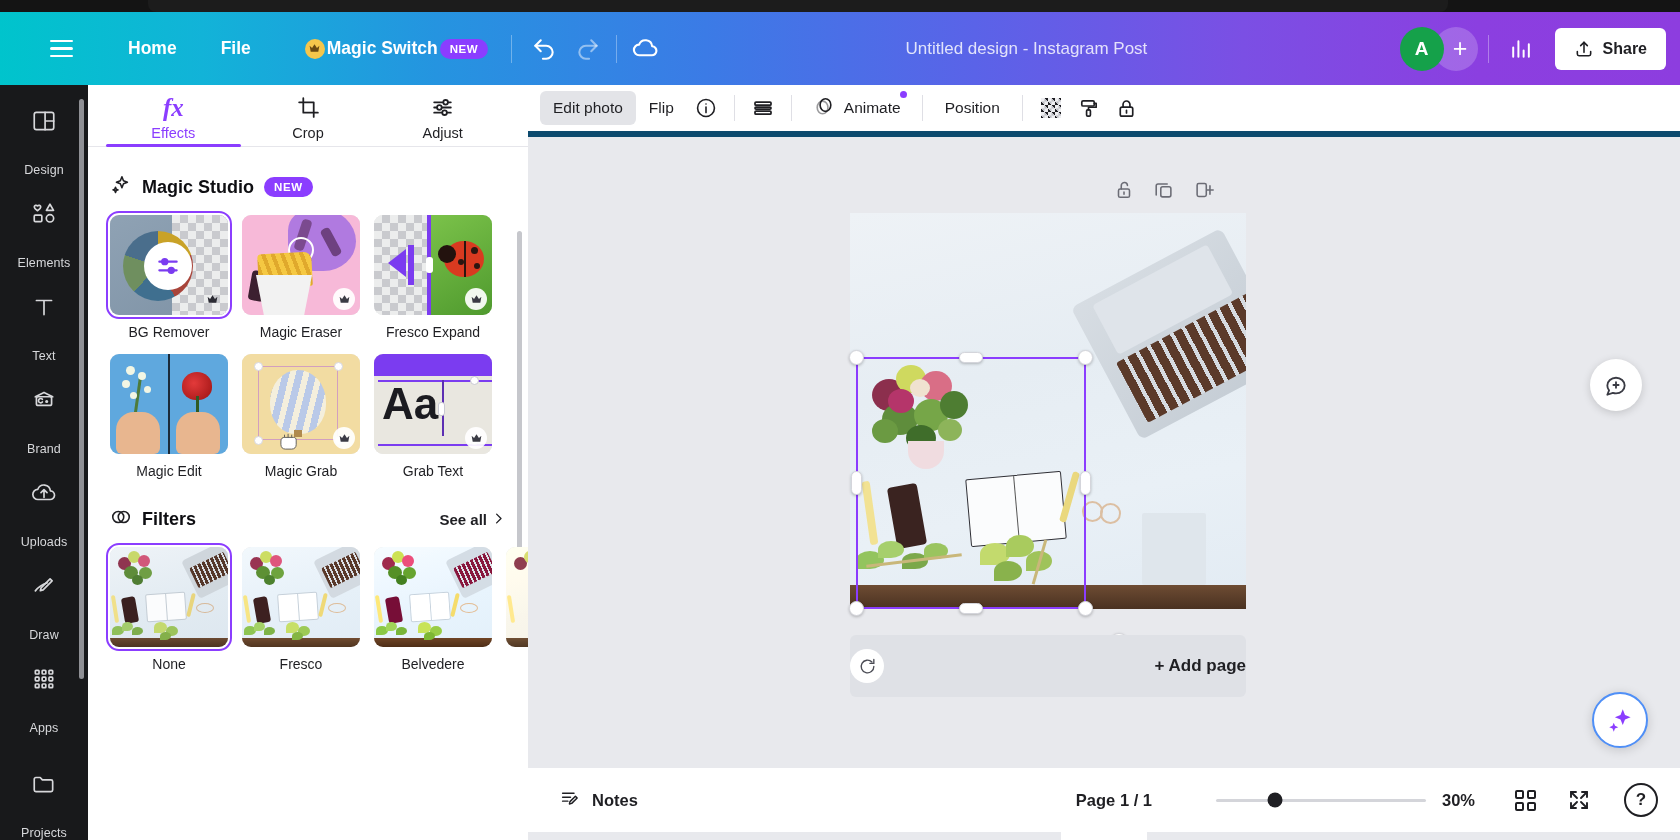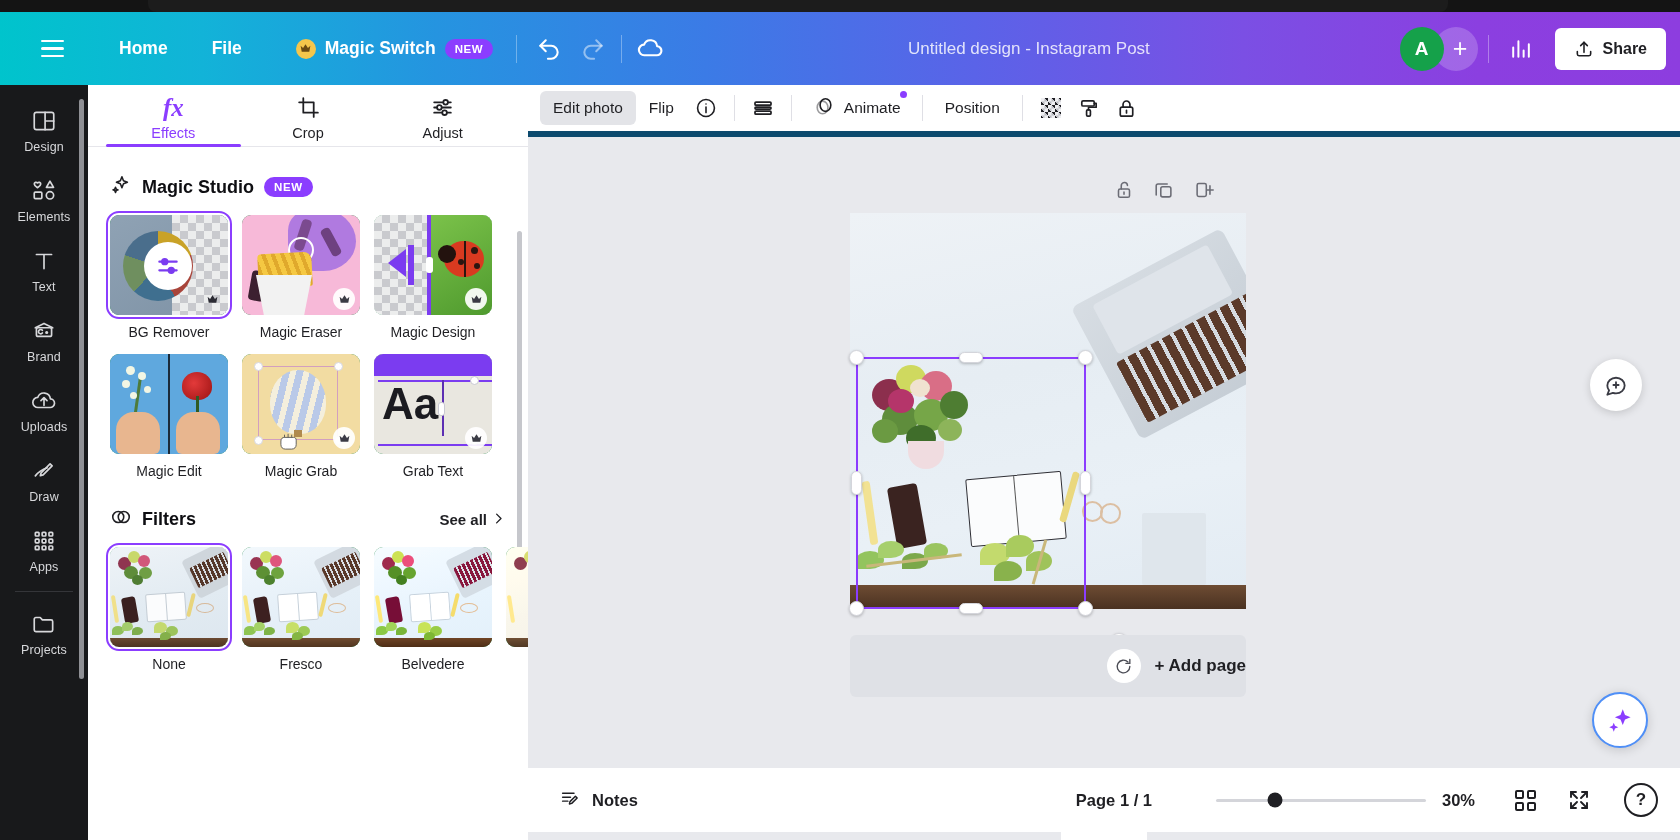--- a/index.html
+++ b/index.html
@@ -26,40 +26,40 @@
   }
 
   
   .topbar {
     position: absolute; top: 12px; left: 0; width: 1680px; height: 73px;
     background: linear-gradient(90deg,
         #00c4cc 0%, #12b3d8 12%, #2594e0 26%,
         #3b7be6 42%, #5a63e8 58%, #7b4fe4 74%,
         #8b3fe0 88%, #8d3ddf 100%);
     display: flex; align-items: center;
-    padding: 0 14px 0 8px;
+    padding: 0 14px 0 17px;
     z-index: 40;
   }
   .hamburger {
     width: 52px; height: 52px; margin-left: 18px;
     display: flex; flex-direction: column; justify-content: center;
     align-items: center; gap: 5px; border-radius: 6px; cursor: pointer;
   }
   .hamburger span { display: block; width: 23px; height: 2.4px; background: #fff; border-radius: 2px; }
 
   .nav-item {
     color: #fff; font-size: 17.5px; font-weight: 600;
     padding: 9px 15px; border-radius: 6px; cursor: pointer;
     white-space: nowrap;
   }
   .nav-home { margin-left: 26px; }
   .nav-file { margin-left: 14px; }
 
   .magic-switch {
-    display: flex; align-items: center; gap: 9px;
+    display: flex; align-items: center; gap: 2px;
     margin-left: 26px; padding: 8px 13px; border-radius: 6px; cursor: pointer;
   }
   .crown-badge {
     width: 20px; height: 20px; border-radius: 50%;
     background: #f5c64b; display: flex; align-items: center;
     justify-content: center; flex: 0 0 auto;
   }
   .crown-badge svg { width: 13px; height: 13px; }
   .magic-switch .ms-label { color: #fff; font-size: 17.5px; font-weight: 600; }
   .new-pill {
@@ -112,21 +112,21 @@
     background: #18191b; z-index: 30;
     display: flex; flex-direction: column; align-items: center;
     padding-top: 12px; overflow: hidden;
   }
   .rail-item {
     width: 72px; padding: 11px 0 7px; border-radius: 8px; cursor: pointer;
     display: flex; flex-direction: column; align-items: center; gap: 6px;
     margin-bottom: 6px;
   }
   .rail-item svg { width: 26px; height: 26px; stroke: #d7d8db; fill: none; stroke-width: 1.55; stroke-linecap: round; stroke-linejoin: round; }
-  .rail-label { color: #d7d8db; font-size: 12.5px; font-weight: 400; letter-spacing: .1px; }
+  .rail-label { color: #d7d8db; font-size: 12.5px; font-weight: 400; letter-spacing: .1px; margin-top: 23px; }
   .rail-sep { width: 58px; height: 1px; background: #343539; margin: 4px 0 8px; }
   .rail-scroll {
     position: absolute; top: 14px; right: 4px; width: 5px; height: 580px;
     background: #8f9095; border-radius: 3px;
   }
 
   
   .panel {
     position: absolute; top: 85px; left: 88px; width: 440px; height: 755px;
     background: #fff; z-index: 20; overflow: hidden;
@@ -168,21 +168,21 @@
   .see-all {
     font-size: 15px; font-weight: 600; color: #1f1f23; cursor: pointer;
     display: flex; align-items: flex-start; gap: 4px;
   }
   .see-all svg { width: 15px; height: 15px; stroke: #1f1f23; stroke-width: 2.1; fill: none; }
 
   .grid3 { display: grid; grid-template-columns: repeat(3, 118px); gap: 14px; }
   .tool-card { width: 118px; cursor: pointer; }
   .thumb {
     width: 118px; height: 100px; border-radius: 9px; overflow: hidden;
-    position: relative; background: #15803d;
+    position: relative; background: #e5e5e5;
   }
   .tool-card.sel .thumb { outline: 2.5px solid #8b3dff; outline-offset: 2px; }
   .tool-label {
     text-align: center; font-size: 14px; color: #1f1f23;
     margin-top: 9px; white-space: nowrap;
   }
   .crown-chip {
     position: absolute; right: 5px; bottom: 5px; width: 22px; height: 22px;
     border-radius: 50%; background: rgba(255,255,255,.92);
     display: flex; align-items: center; justify-content: center;
@@ -388,21 +388,21 @@
   .rot-handle {
     position: absolute; width: 18px; height: 18px; border-radius: 50%;
     background: #fff; border: 1.2px solid #d4d5db; box-shadow: 0 1px 3px rgba(0,0,0,.26);
     display: flex; align-items: center; justify-content: center;
   }
   .rot-handle svg { width: 11px; height: 11px; stroke: #4a4b54; fill: none; stroke-width: 1.6; }
 
   .add-page {
     position: absolute; top: 498px; left: 322px; width: 396px; height: 62px;
     background: #dfe1e6; border-radius: 6px;
-    display: flex; align-items: center; justify-content: flex-end; gap: 14px;
+    display: flex; align-items: center; justify-content: space-between; gap: 14px;
     cursor: pointer;
   }
   .ap-circle {
     width: 34px; height: 34px; border-radius: 50%; background: #fff;
     display: flex; align-items: center; justify-content: center;
   }
   .ap-circle svg { width: 19px; height: 19px; stroke: #4a4b54; fill: none; stroke-width: 1.7; stroke-linecap: round; }
   .ap-label { font-size: 17px; font-weight: 600; color: #1f1f23; }
 
   .comment-fab {
@@ -730,21 +730,21 @@
                 <div class="bar"></div>
               <div class="lbar"></div>
                 <div class="hnd"></div>
             </div>
             <span class="crown-chip">
               <svg viewBox="0 0 24 24">
                   <path d="M3 7l4.5 4L12 4l4.5 7L21 7l-2 11H5L3 7z"></path>
                 </svg>
             </span>
           </div>
-          <div class="tool-label">Magic Design</div>
+          <div class="tool-label">Fresco Expand</div>
         </div>
 
         <div class="tool-card">
           <div class="thumb">
             <div class="art-edit">
               <div class="split"></div>
               <div class="stem1"></div>
               <div class="wf" style="left:16px;top:12px;width:9px;height:9px;"></div>
               <div class="wf" style="left:28px;top:18px;width:8px;height:8px;"></div>
               <div class="wf" style="left:12px;top:26px;width:8px;height:8px;"></div>

